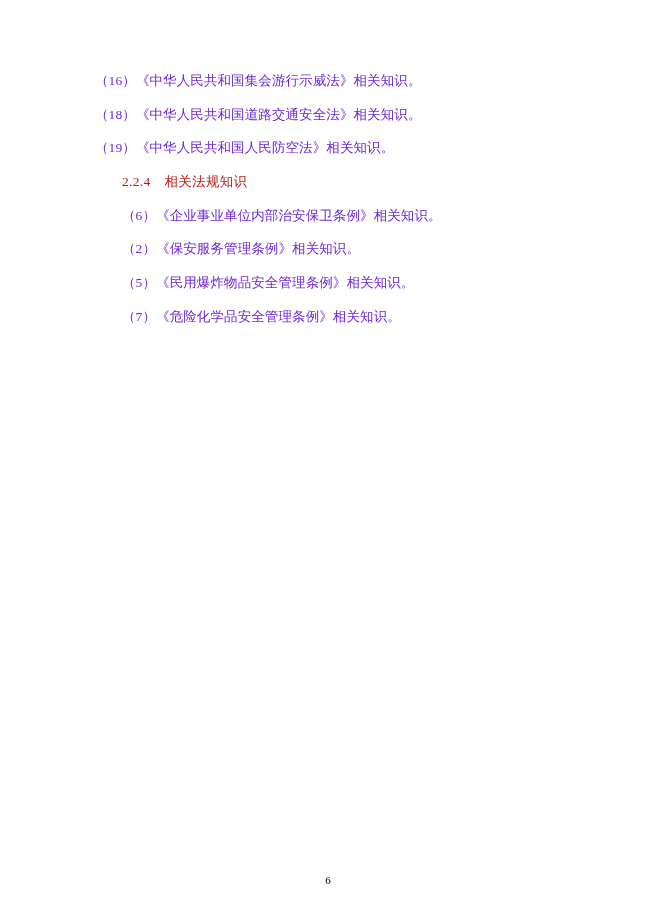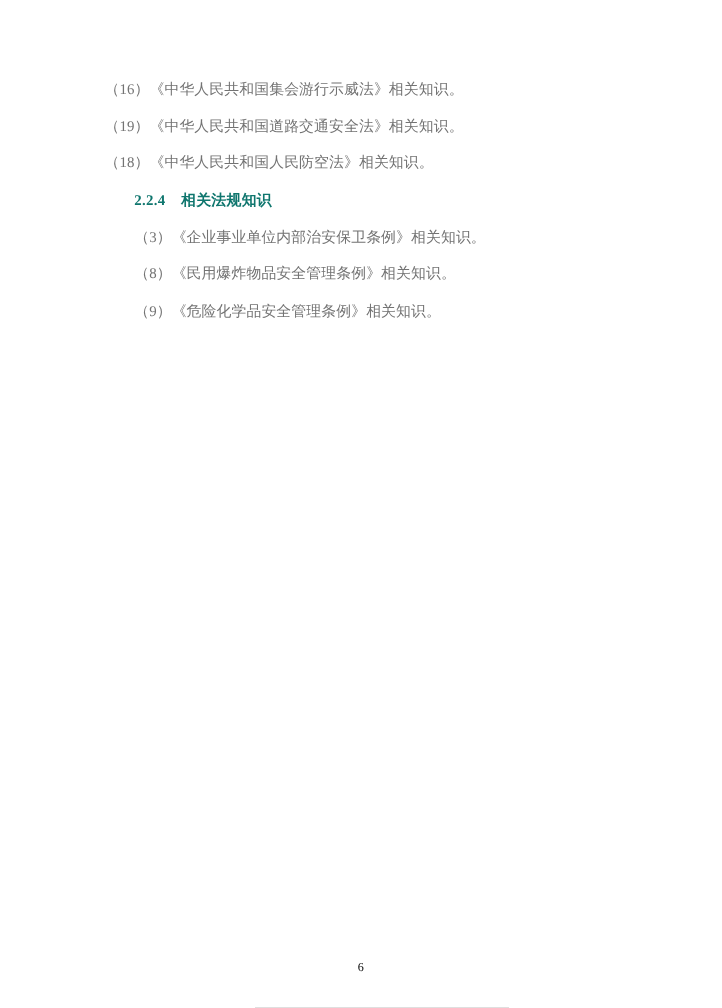--- a/index.html
+++ b/index.html
@@ -21,32 +21,32 @@
   }
   .content {
     position: absolute;
     left: 95px;
     top: 72px;
     width: 470px;
   }
   .para {
     font-size: 13.5px;
     line-height: 1.35;
-    color: #737373;
+    color: #6d28d9;
     margin: 0 0 15.5px 0;
     white-space: nowrap;
     letter-spacing: 0.1px;
   }
   .para.indent {
     padding-left: 27px;
   }
   .heading {
     font-size: 13.5px;
-    font-weight: bold;
-    color: #0f766e;
+    font-weight: normal;
+    color: #b91c1c;
     margin: 0 0 15.5px 0;
     padding-left: 27px;
     white-space: nowrap;
     letter-spacing: 0.3px;
   }
   .heading .hnum {
     display: inline-block;
     margin-right: 14px;
   }
   .page-number {
@@ -60,27 +60,28 @@
     font-family: "Liberation Serif", "DejaVu Serif", serif;
   }
 </style>
 </head>
 <body>
 
 <div class="page">
   <div class="content">
 
     <p class="para">（16）《中华人民共和国集会游行示威法》相关知识。</p>
-    <p class="para">（19）《中华人民共和国道路交通安全法》相关知识。</p>
-    <p class="para">（18）《中华人民共和国人民防空法》相关知识。</p>
+    <p class="para">（18）《中华人民共和国道路交通安全法》相关知识。</p>
+    <p class="para">（19）《中华人民共和国人民防空法》相关知识。</p>
 
     <p class="heading">
       <span class="hnum">2.2.4</span><span>相关法规知识</span>
     </p>
 
-    <p class="para indent">（3）《企业事业单位内部治安保卫条例》相关知识。</p>
-    <p class="para indent">（8）《民用爆炸物品安全管理条例》相关知识。</p>
-    <p class="para indent">（9）《危险化学品安全管理条例》相关知识。</p>
+    <p class="para indent">（6）《企业事业单位内部治安保卫条例》相关知识。</p>
+    <p class="para indent">（2）《保安服务管理条例》相关知识。</p>
+    <p class="para indent">（5）《民用爆炸物品安全管理条例》相关知识。</p>
+    <p class="para indent">（7）《危险化学品安全管理条例》相关知识。</p>
 
   </div>
 
   <div class="page-number">6</div>
 </div>
 
 </body></html>

